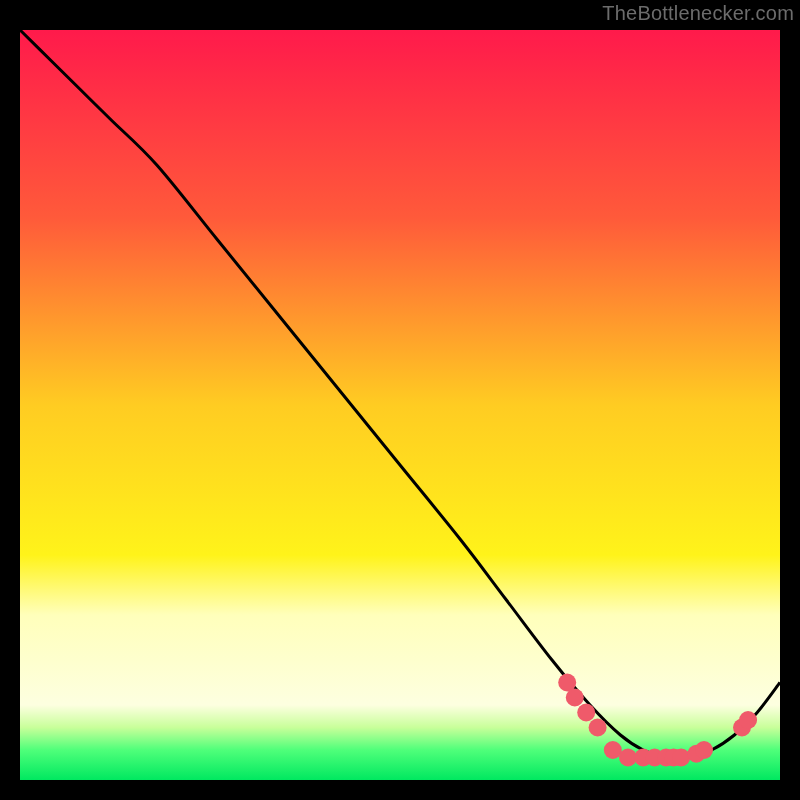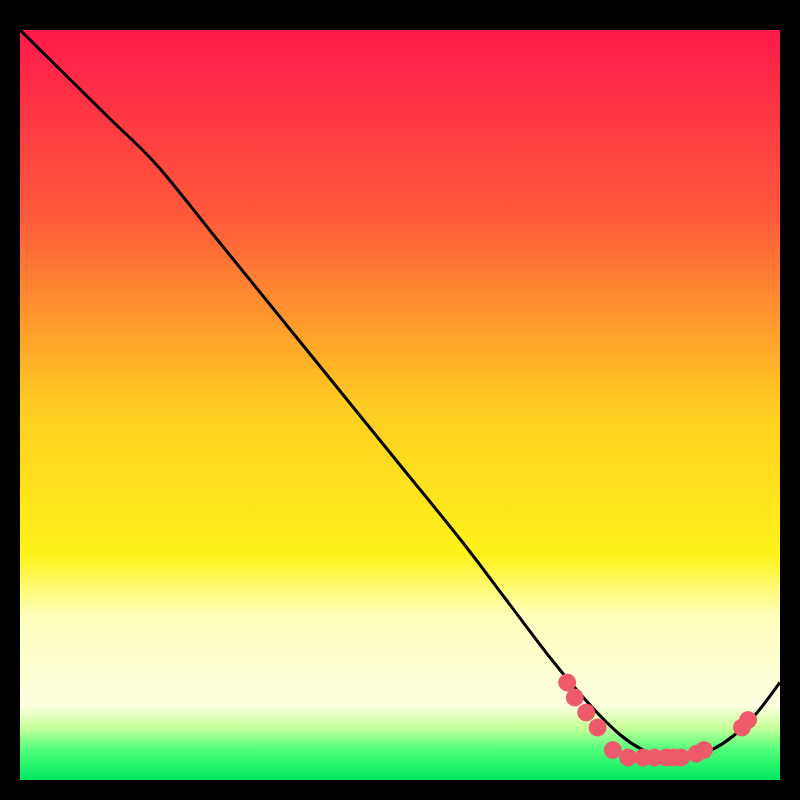--- a/index.html
+++ b/index.html
@@ -20,20 +20,21 @@
     top: 30px;
     width: 760px;
     height: 750px;
   }
   svg { display: block; }
 </style>
 </head>
 <body>
 
 <div class="wrap">
+  <div class="attrib">TheBottlenecker.com</div>
   <div class="plot">
     <svg id="svg" width="760" height="750" viewBox="0 0 760 750">
       <defs>
         <linearGradient id="bg" x1="0" y1="0" x2="0" y2="1">
             <stop offset="0%" stop-color="#ff1a4b"></stop>
             <stop offset="25%" stop-color="#ff5a3a"></stop>
             <stop offset="50%" stop-color="#ffcc22"></stop>
             <stop offset="70%" stop-color="#fff31a"></stop>
             <stop offset="78%" stop-color="#ffffbb"></stop>
             <stop offset="90%" stop-color="#fdffe0"></stop>

